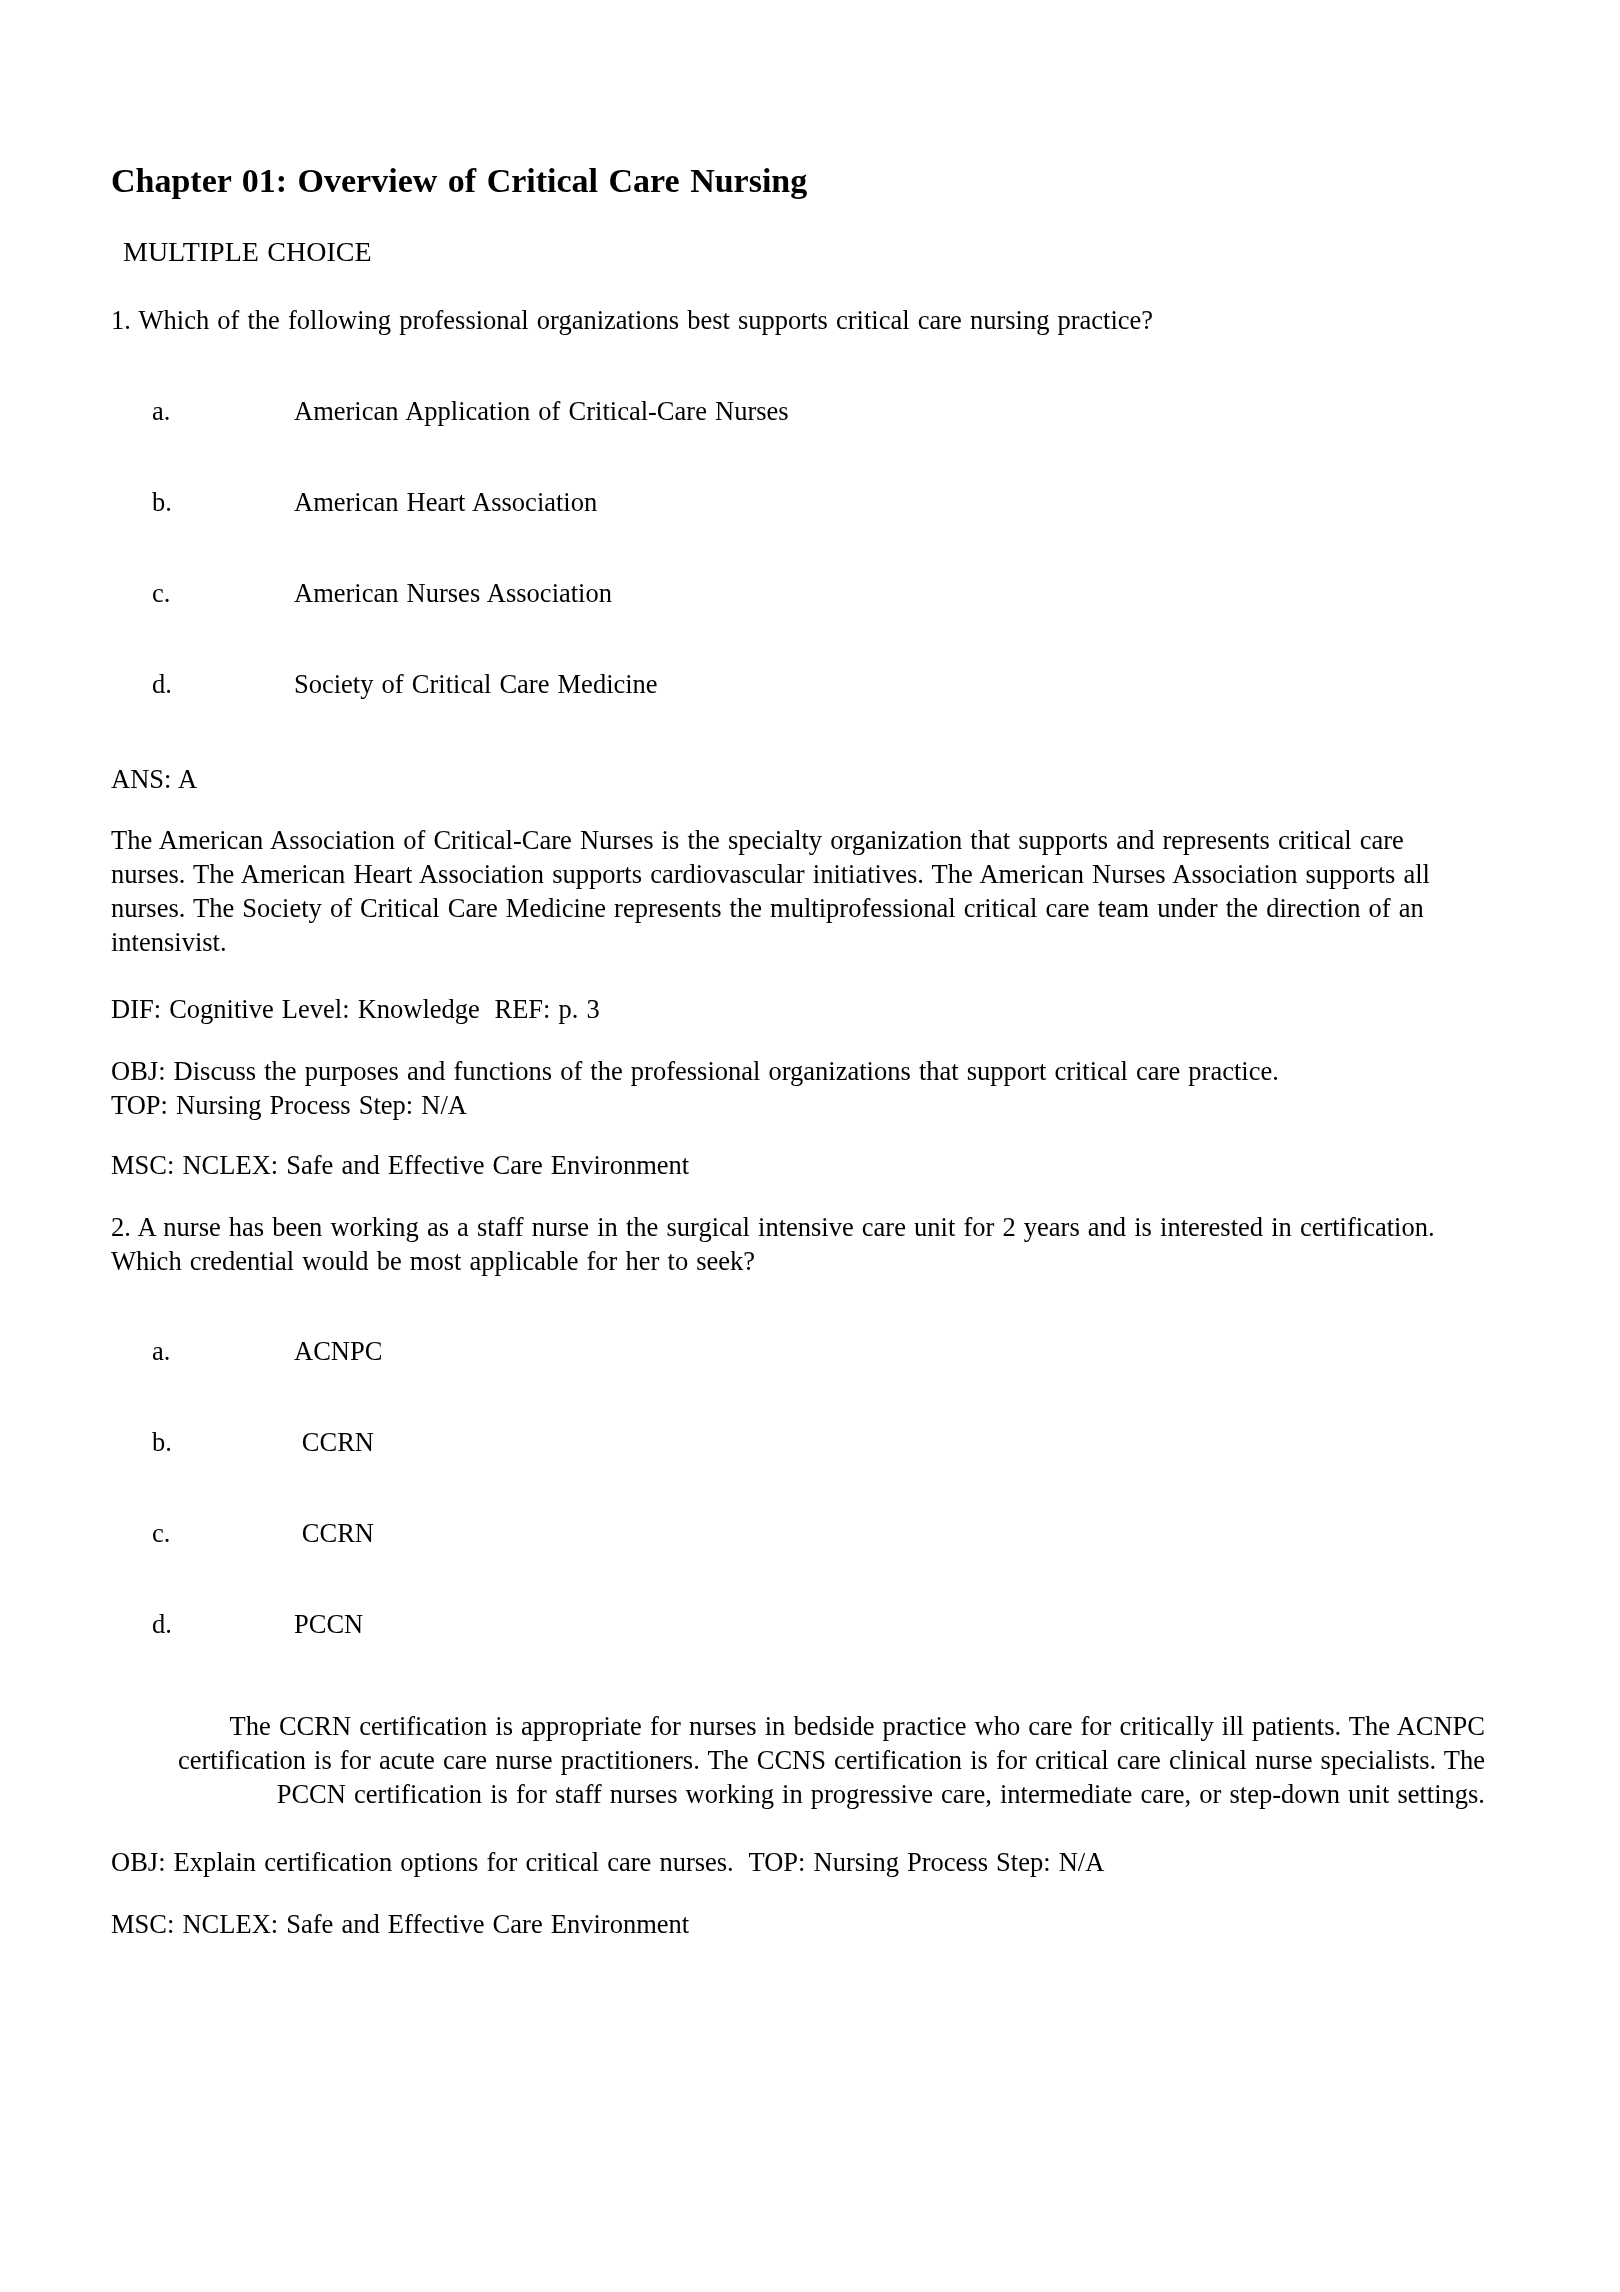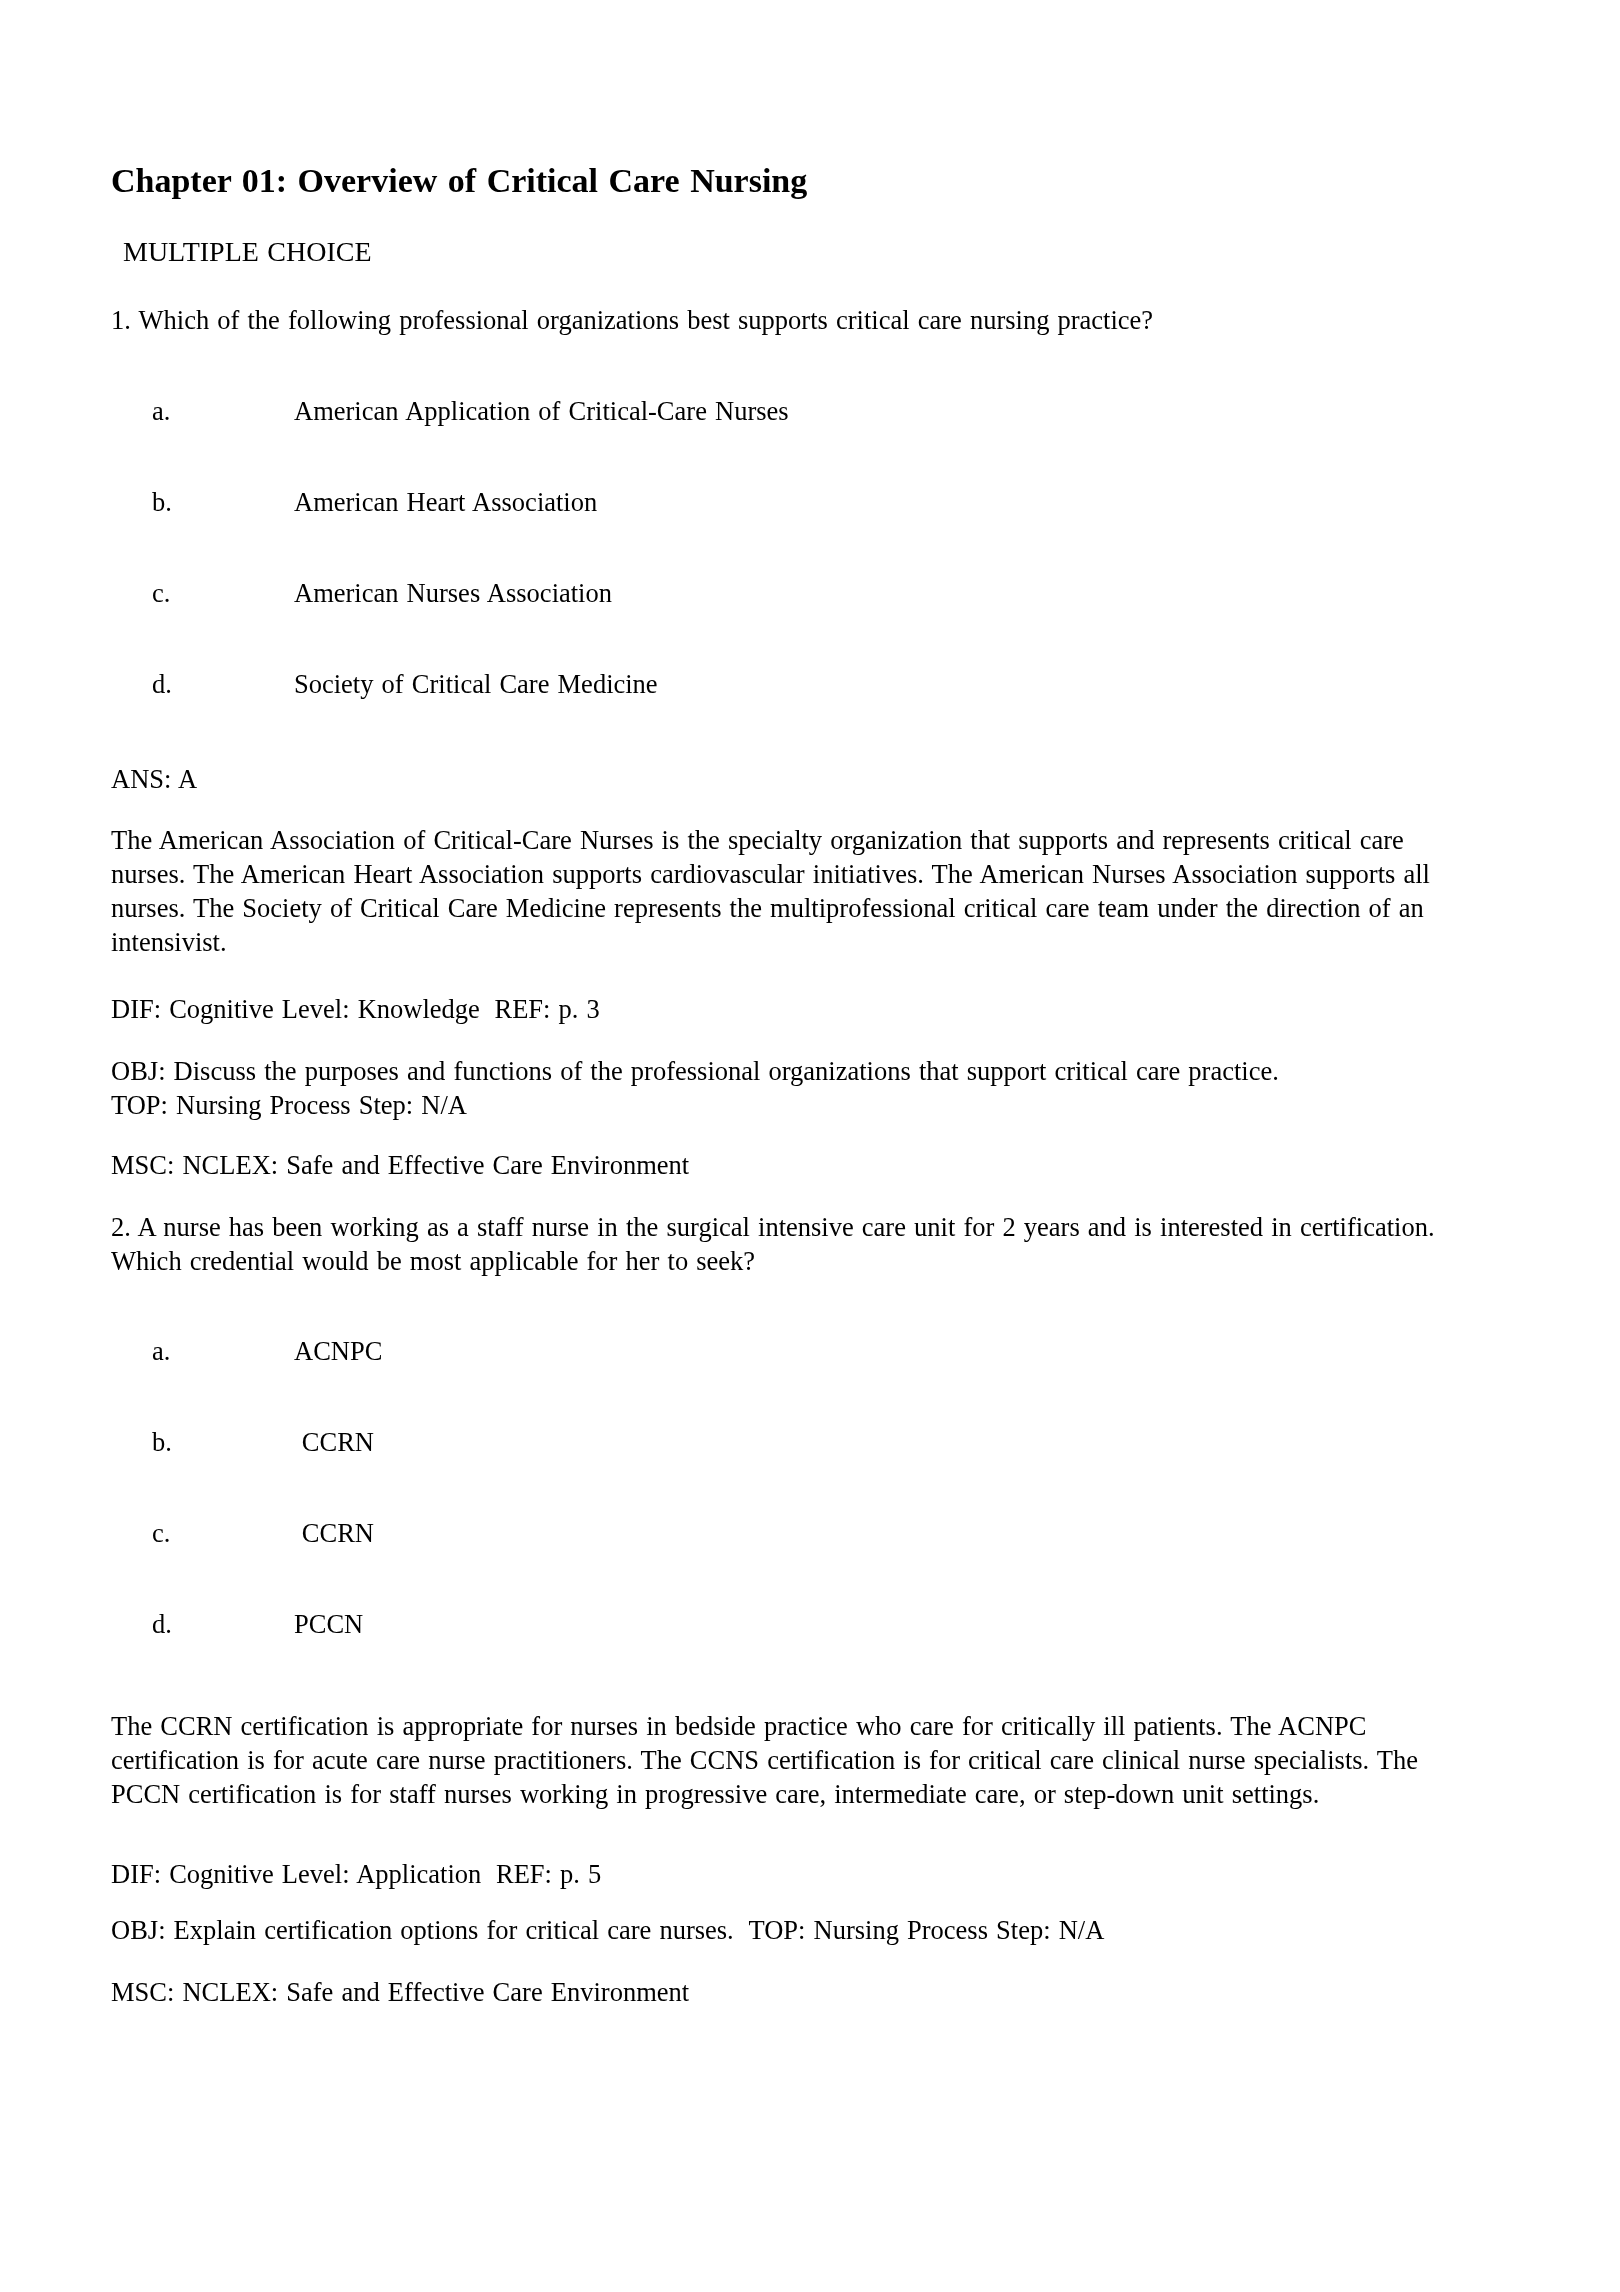--- a/index.html
+++ b/index.html
@@ -49,21 +49,21 @@
   .option-letter {
     margin-left: 41px;
     width: 142px;
     flex: 0 0 142px;
   }
   .option-text { }
   .option-text.indent-extra { padding-left: 7.8px; }
   .answer-line { margin-bottom: 27.4px; }
   .answer-line.q2 { margin-bottom: 24.5px; }
   .rationale { margin-bottom: 33px; }
-  .rationale.q2 { margin-bottom: 46px; }
+  .rationale.q2 { margin-bottom: 34px; text-align: right; }
   .meta-dif { margin-bottom: 27.4px; }
   .meta-dif.q2 { margin-bottom: 22.5px; }
   .meta-obj { margin-bottom: 26.5px; }
   .meta-obj.q2 { margin-bottom: 28px; }
   .meta-msc { margin-bottom: 27.4px; }
   .gap-left { margin-left: 14.7px; }
 </style>
 </head>
 <body>
 
@@ -121,21 +121,20 @@
         <span class="option-text indent-extra">CCRN</span>
       </div>
       <div class="option last-q2">
         <span class="option-letter">d.</span>
         <span class="option-text">PCCN</span>
       </div>
 
 
       <p class="rationale q2">The CCRN certification is appropriate for nurses in bedside practice who care for critically ill patients. The ACNPC certification is for acute care nurse practitioners. The CCNS certification is for critical care clinical nurse specialists. The PCCN certification is for staff nurses working in progressive care, intermediate care, or step-down unit settings.</p>
 
-      <p class="meta-dif q2"><span>DIF: Cognitive Level: Application</span><span class="gap-left">REF: p. 5</span></p>
 
       <p class="meta-obj q2"><span>OBJ: Explain certification options for critical care nurses.</span><span class="gap-left">TOP: Nursing Process Step: N/A</span></p>
 
       <p class="meta-msc">MSC: NCLEX: Safe and Effective Care Environment</p>
     </div>
 
   </div>
 </div>
 
 

